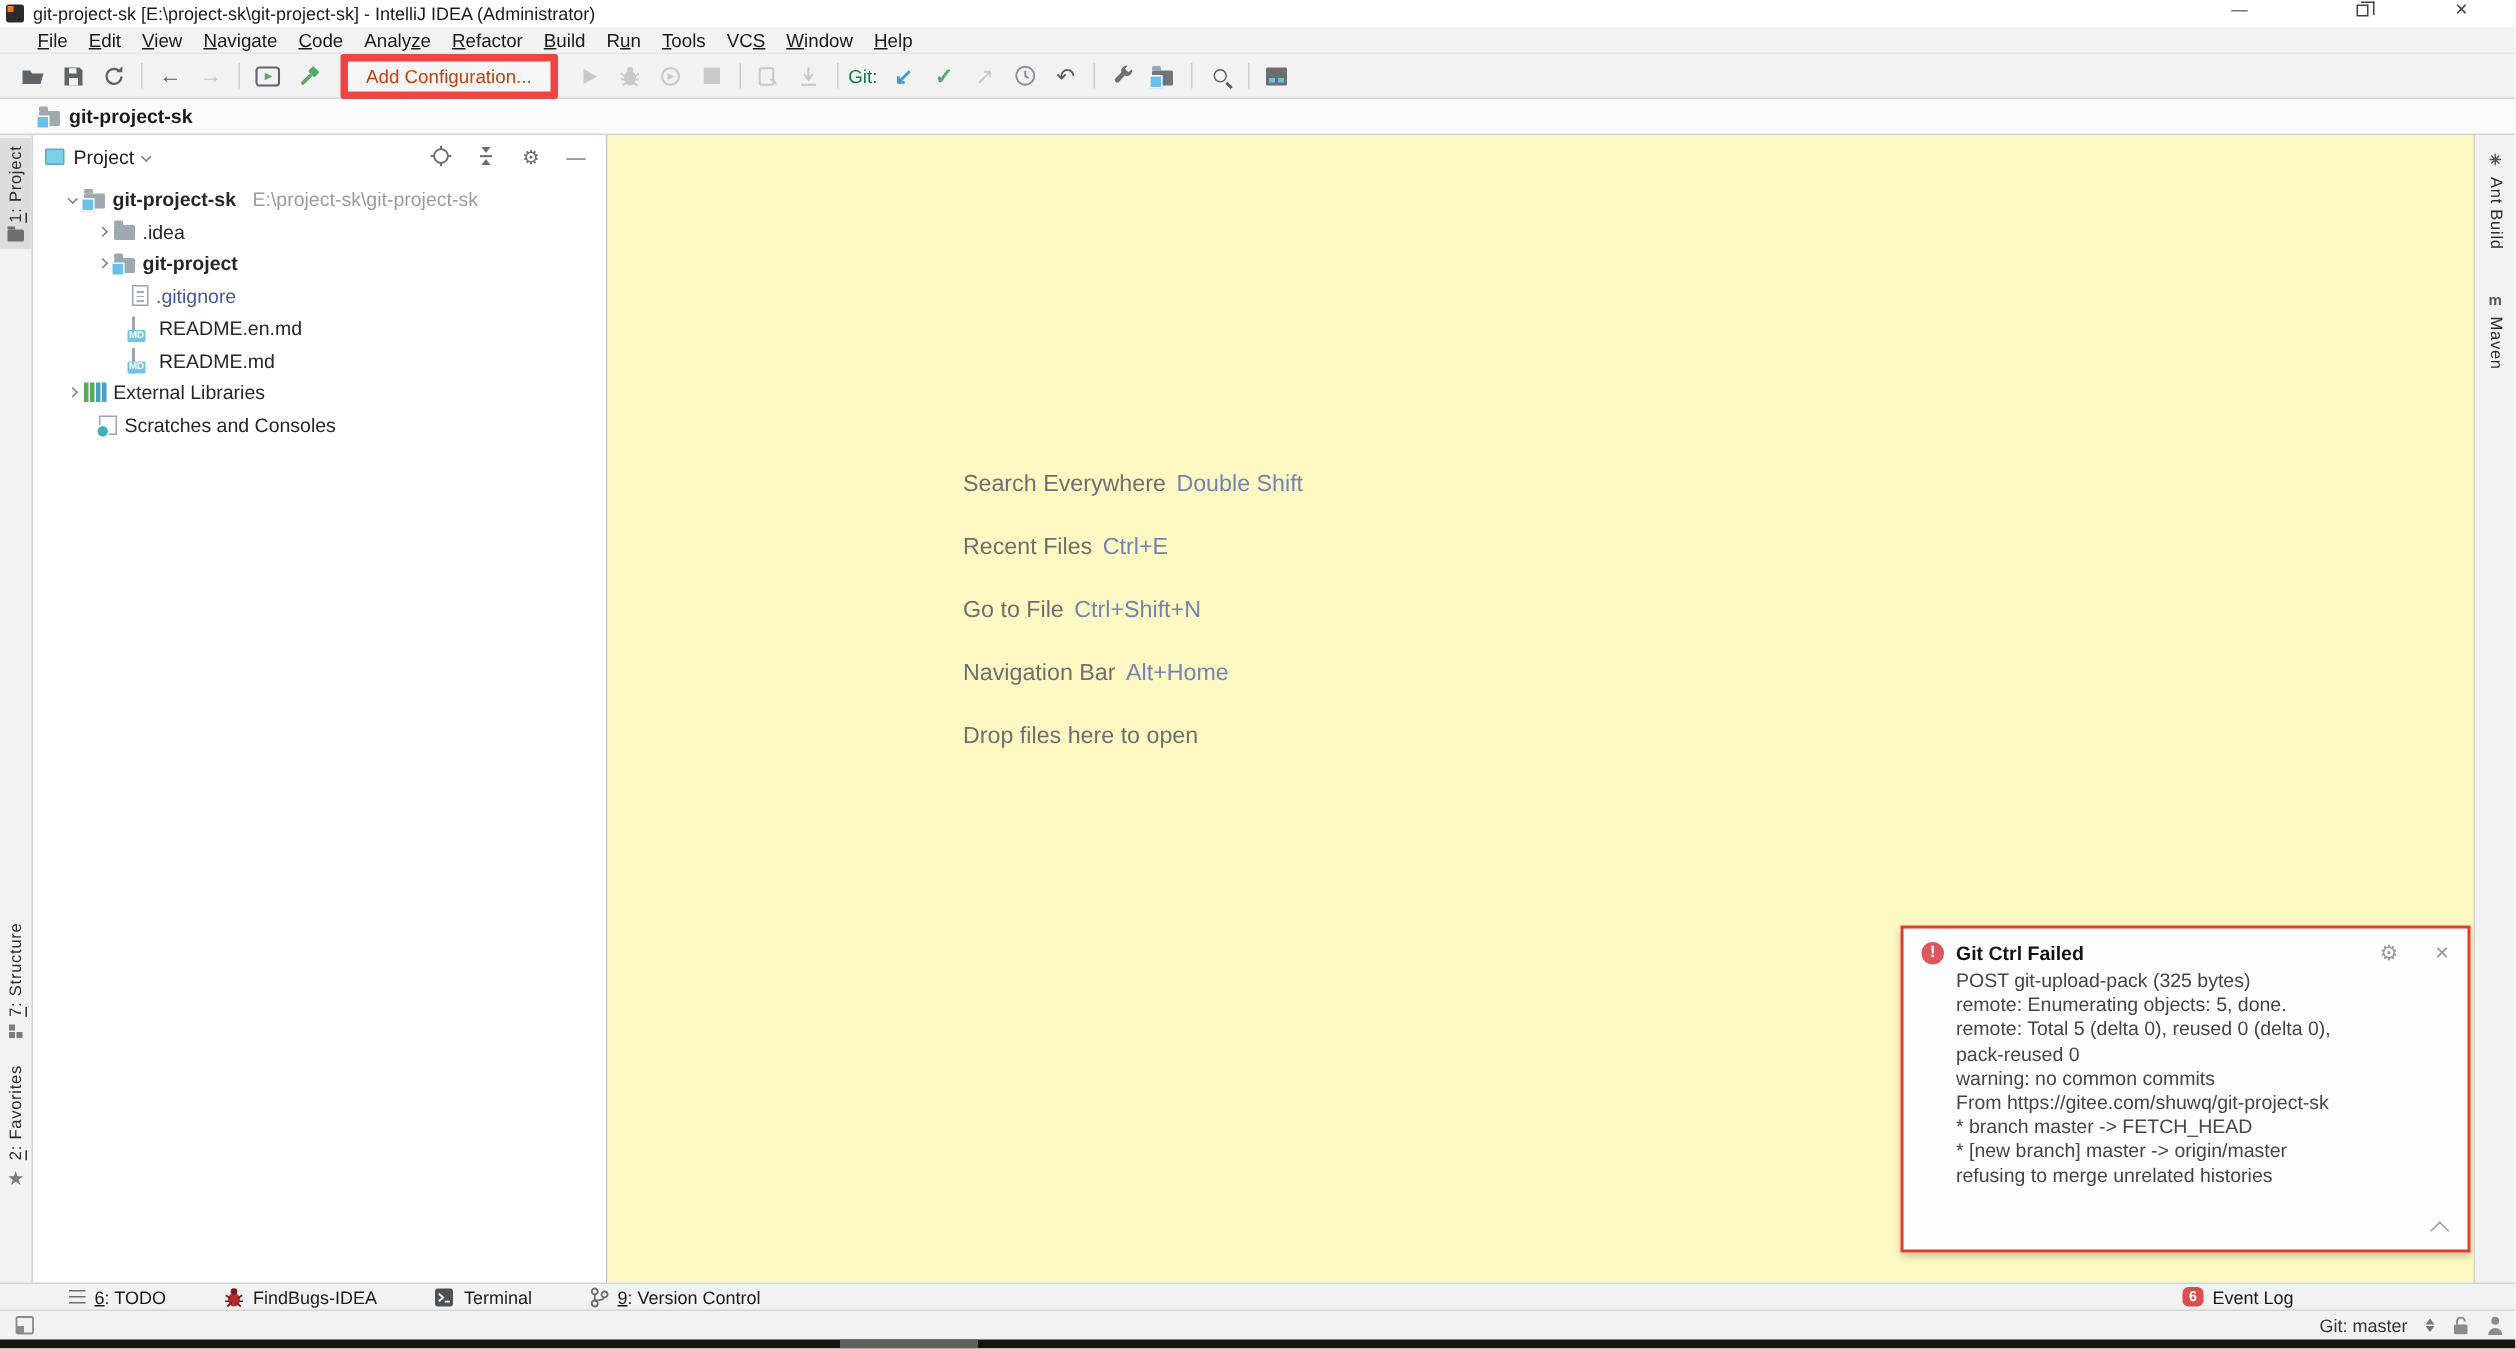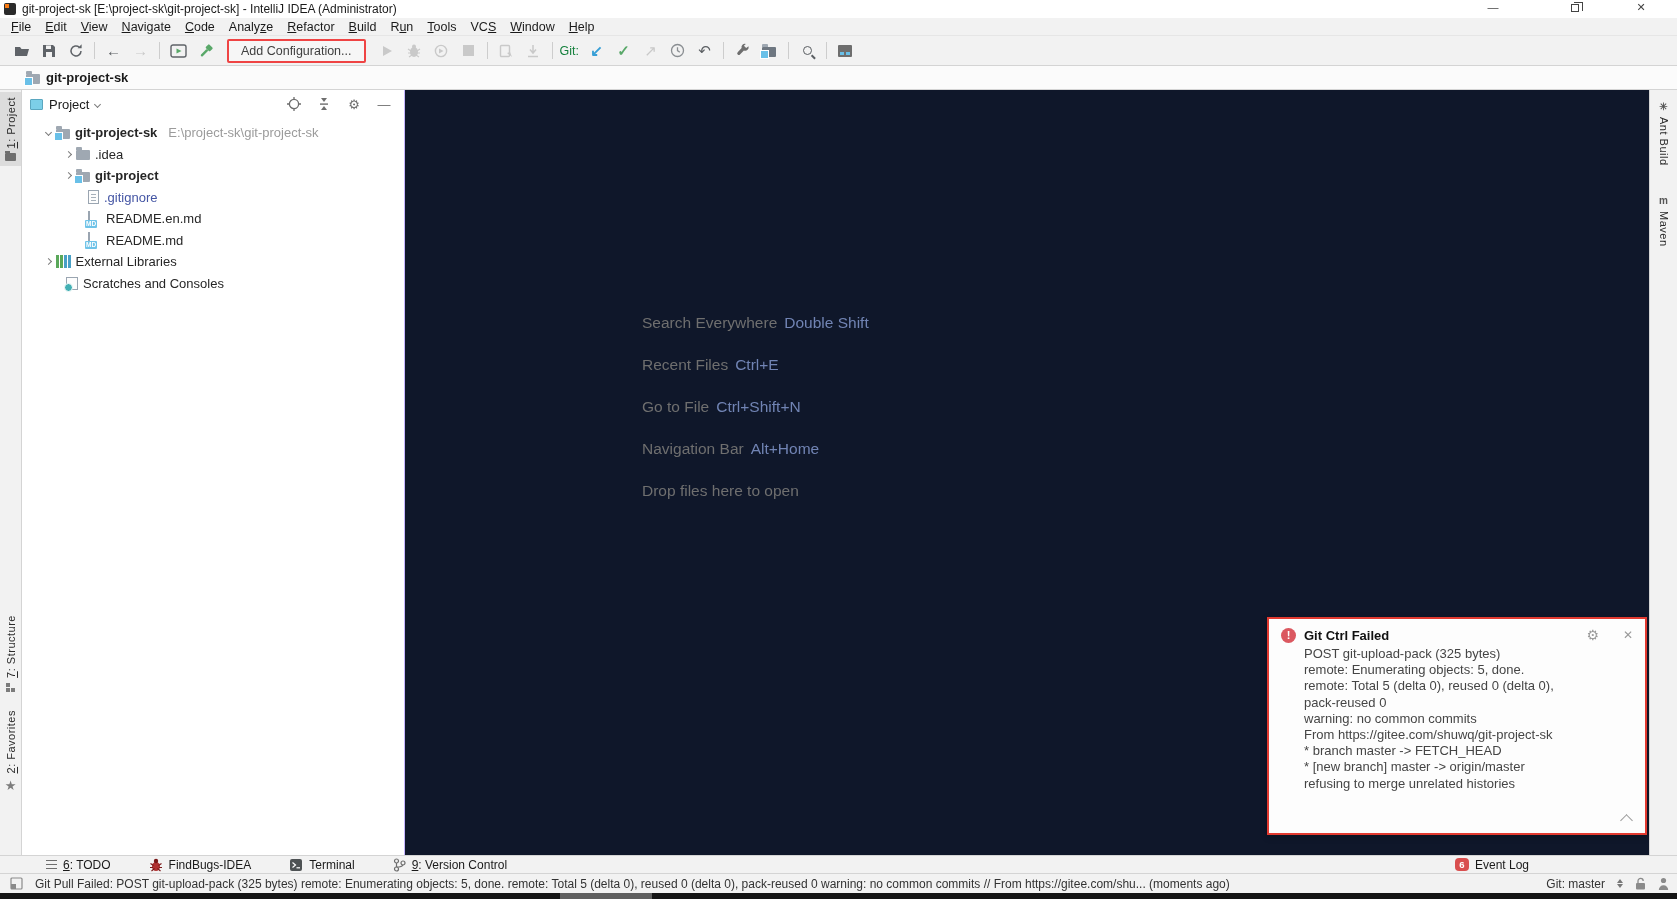--- a/index.html
+++ b/index.html
@@ -10,29 +10,29 @@
   
   .titlebar { position:absolute; top:0; left:0; right:0; height:18px; background:#fff; display:flex; align-items:center; padding-left:4px; font-size:12px; }
   .app-icon { width:12px; height:12px; background:#2b2b2b; border-radius:2px; margin-right:6px; position:relative; }
   .app-icon:after { content:""; position:absolute; left:1px; top:1px; width:4px; height:4px; background:#f97a12; }
   .wc { position:absolute; top:0; font-size:11px; color:#444; width:28px; text-align:center; height:16px; line-height:14px; }
   .wc-min { right:170px; } .wc-res { right:88px; } .wc-close { right:22px; }
   .res-box { display:inline-block; width:8px; height:8px; border:1px solid #444; position:relative; top:1px; }
   .res-box:after { content:""; position:absolute; left:2px; top:-3px; width:8px; height:8px; border:1px solid #444; border-left:none; border-bottom:none; }
 
   
-  .menubar { position:absolute; top:18px; left:0; right:0; height:18px; background:#f2f2f2; display:flex; align-items:center; padding-left:4px; font-size:12.5px; border-bottom:1px solid #e6e6e6; }
+  .menubar { position:absolute; top:18px; left:0; right:0; height:18px; background:#f2f2f2; display:flex; align-items:center; padding-left:18px; font-size:12.5px; border-bottom:1px solid #e6e6e6; }
   .menu-item { padding:0 7px; color:#1a1a1a; }
   .menu-item u { text-underline-offset:1px; }
 
   
   .toolbar { position:absolute; top:36px; left:0; right:0; height:30px; background:#f2f2f2; display:flex; align-items:center; padding-left:8px; border-bottom:1px solid #d4d4d4; }
   .tbi { width:27px; height:24px; display:flex; align-items:center; justify-content:center; flex:none; }
   .tb-sep { width:1px; height:17px; background:#cdcdcd; margin:0 5px; flex:none; }
-  .add-config { border:2px solid #ef4444; background:#f6f6f6; border-radius:2px; font-size:12.5px; padding:3px 12px; margin:0 8px; color:#404040; flex:none; }
+  .add-config { border:5px solid #ef4444; background:#f6f6f6; border-radius:2px; font-size:12.5px; padding:3px 12px; margin:0 8px; color:#c2410c; flex:none; }
   .glyph { font-size:15px; color:#5a5e62; }
   .glyph.dis { color:#c9c9c9; }
   .glyph.blue { color:#389fd6; font-weight:bold; }
   .glyph.green { color:#59a869; font-weight:bold; }
   .git-label { font-size:12.5px; margin:0 4px 0 2px; color:#15803d; }
   .magnifier { width:9px; height:9px; border:1.6px solid #5a5e62; border-radius:50%; position:relative; }
   .magnifier:after { content:""; position:absolute; width:5px; height:1.6px; background:#5a5e62; transform:rotate(45deg); left:7px; top:9px; }
 
   
   .breadcrumb { position:absolute; top:66px; left:0; right:0; height:24px; background:#fbfbfb; display:flex; align-items:center; padding-left:26px; border-bottom:1px solid #d4d4d4; font-size:13px; font-weight:bold; gap:6px; }
@@ -77,21 +77,21 @@
   .ficon:before { content:""; position:absolute; left:2px; right:2px; top:3px; height:8px; background:repeating-linear-gradient(to bottom,#a6b0ba 0,#a6b0ba 1px,transparent 1px,transparent 3px); }
   .ficon-wrap { position:relative; flex:none; width:13px; height:14px; }
   .md-badge { position:absolute; bottom:-2px; left:-3px; background:#6fc3e8; color:#fff; font-size:6.5px; font-weight:bold; line-height:8px; padding:0 1px; border-radius:1px; }
   .libs { display:flex; gap:1.5px; align-items:flex-end; height:13px; flex:none; }
   .libs i { width:2.5px; background:#5aa85a; height:13px; }
   .libs i:nth-child(3), .libs i:nth-child(4) { background:#49a0c6; }
   .scratch { width:12px; height:13px; background:#fdfdfd; border:1px solid #9aa5b1; position:relative; flex:none; }
   .scratch:after { content:""; position:absolute; left:-3px; bottom:-3px; width:7px; height:7px; border-radius:50%; background:#43b0b4; border:1px solid #fff; }
 
   
-  .editor { flex:1; background:#0f172a; position:relative; }
+  .editor { flex:1; background:#fef9c3; position:relative; }
   .shortcuts { position:absolute; left:237px; top:212px; }
   .shortcut-line { height:42px; display:flex; align-items:center; font-size:15.5px; color:#6f6f6f; gap:7px; white-space:nowrap; }
   .shortcut-line .keys { color:#7184b4; }
 
   
   .notification { position:absolute; right:2px; top:527px; width:380px; height:218px; background:#fdfdfd; border:2px solid #e23a30; box-shadow:0 2px 6px rgba(0,0,0,.25); padding:8px 12px; }
   .ntf-head { display:flex; align-items:center; gap:8px; }
   .err-ic { width:15px; height:15px; border-radius:50%; background:#db5860; color:#fff; font-size:11px; font-weight:bold; text-align:center; line-height:15px; flex:none; }
   .ntf-title { font-weight:bold; font-size:13px; color:#111; flex:1; }
   .ntf-gear { color:#9a9a9a; font-size:14px; margin-right:16px; }
@@ -462,21 +462,20 @@
       <span class="badge">6</span>
       <span>Event Log</span>
     </span>
   </div>
 
   <div class="statusbar">
     <svg width="13" height="13">
         <rect x="1" y="1" width="11" height="11" rx="1" fill="none" stroke="#8a8a8a" stroke-width="1.2"></rect>
         <rect x="1" y="7" width="5" height="5" fill="#8a8a8a"></rect>
       </svg>
-    <span class="sb-msg">Git Pull Failed: POST git-upload-pack (325 bytes) remote: Enumerating objects: 5, done. remote: Total 5 (delta 0), reused 0 (delta 0), pack-reused 0 warning: no common commits // From https://gitee.com/shu... (moments ago)</span>
     <span class="sb-right">
       <span>Git: master</span>
       <span class="updown">
           <i class="up"></i>
           <i class="dn"></i>
         </span>
       <svg width="11" height="13">
           <path d="M5.5 6 V4 a2.6 2.6 0 0 1 5.2 0" fill="none" stroke="#8a8a8a" stroke-width="1.3" transform="translate(-2.5,0)"></path>
           <rect x="1" y="6" width="9" height="6.5" rx="1" fill="#8a8a8a"></rect>
         </svg>

